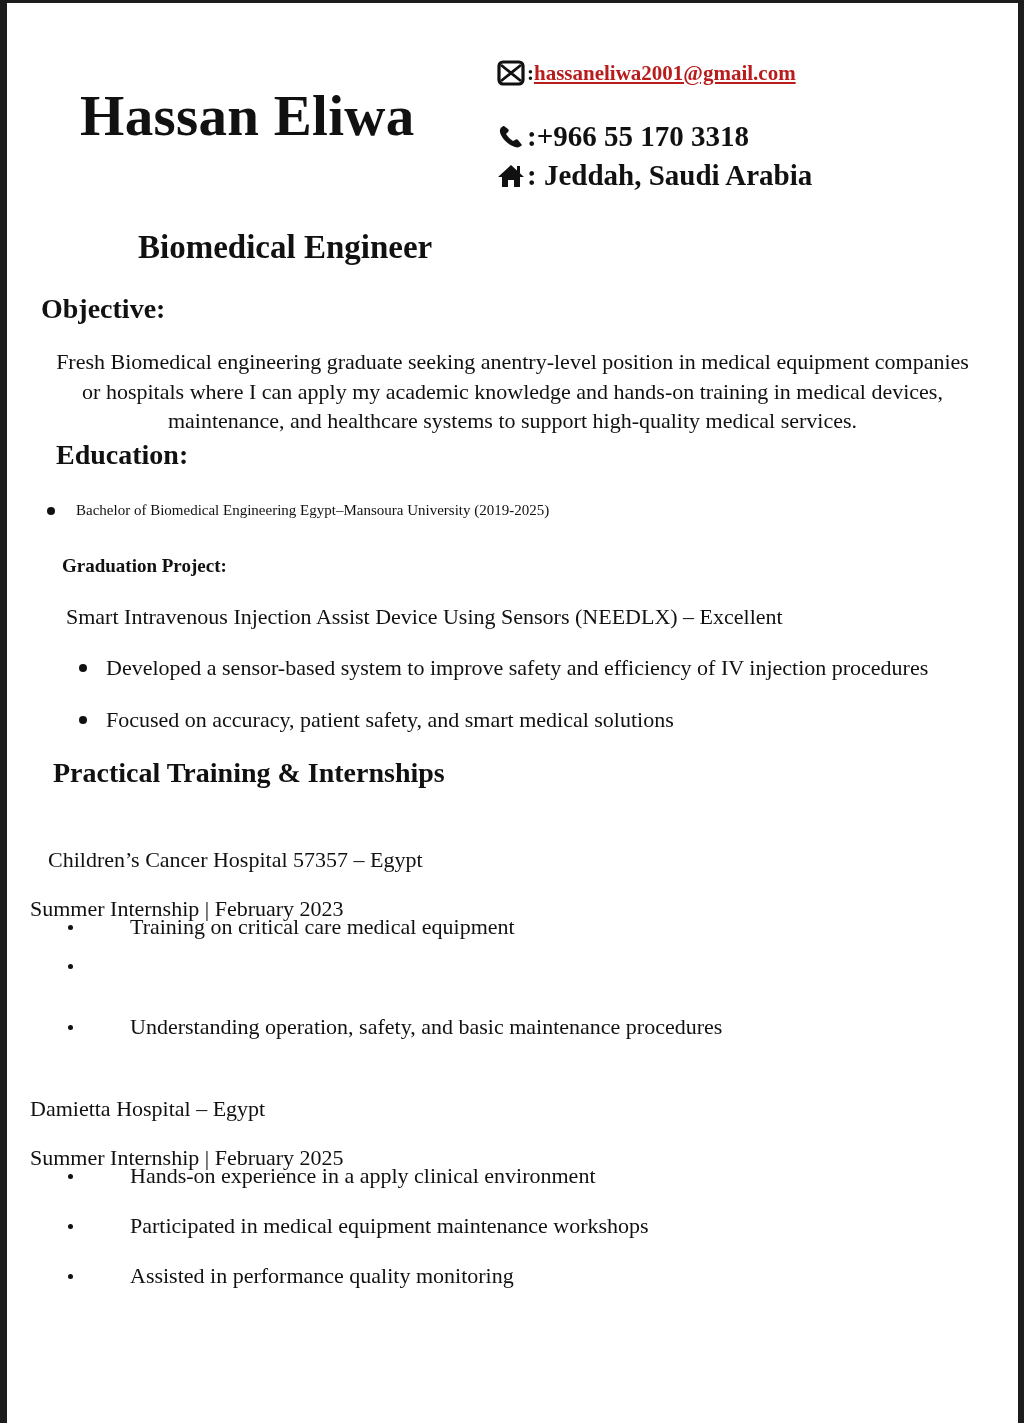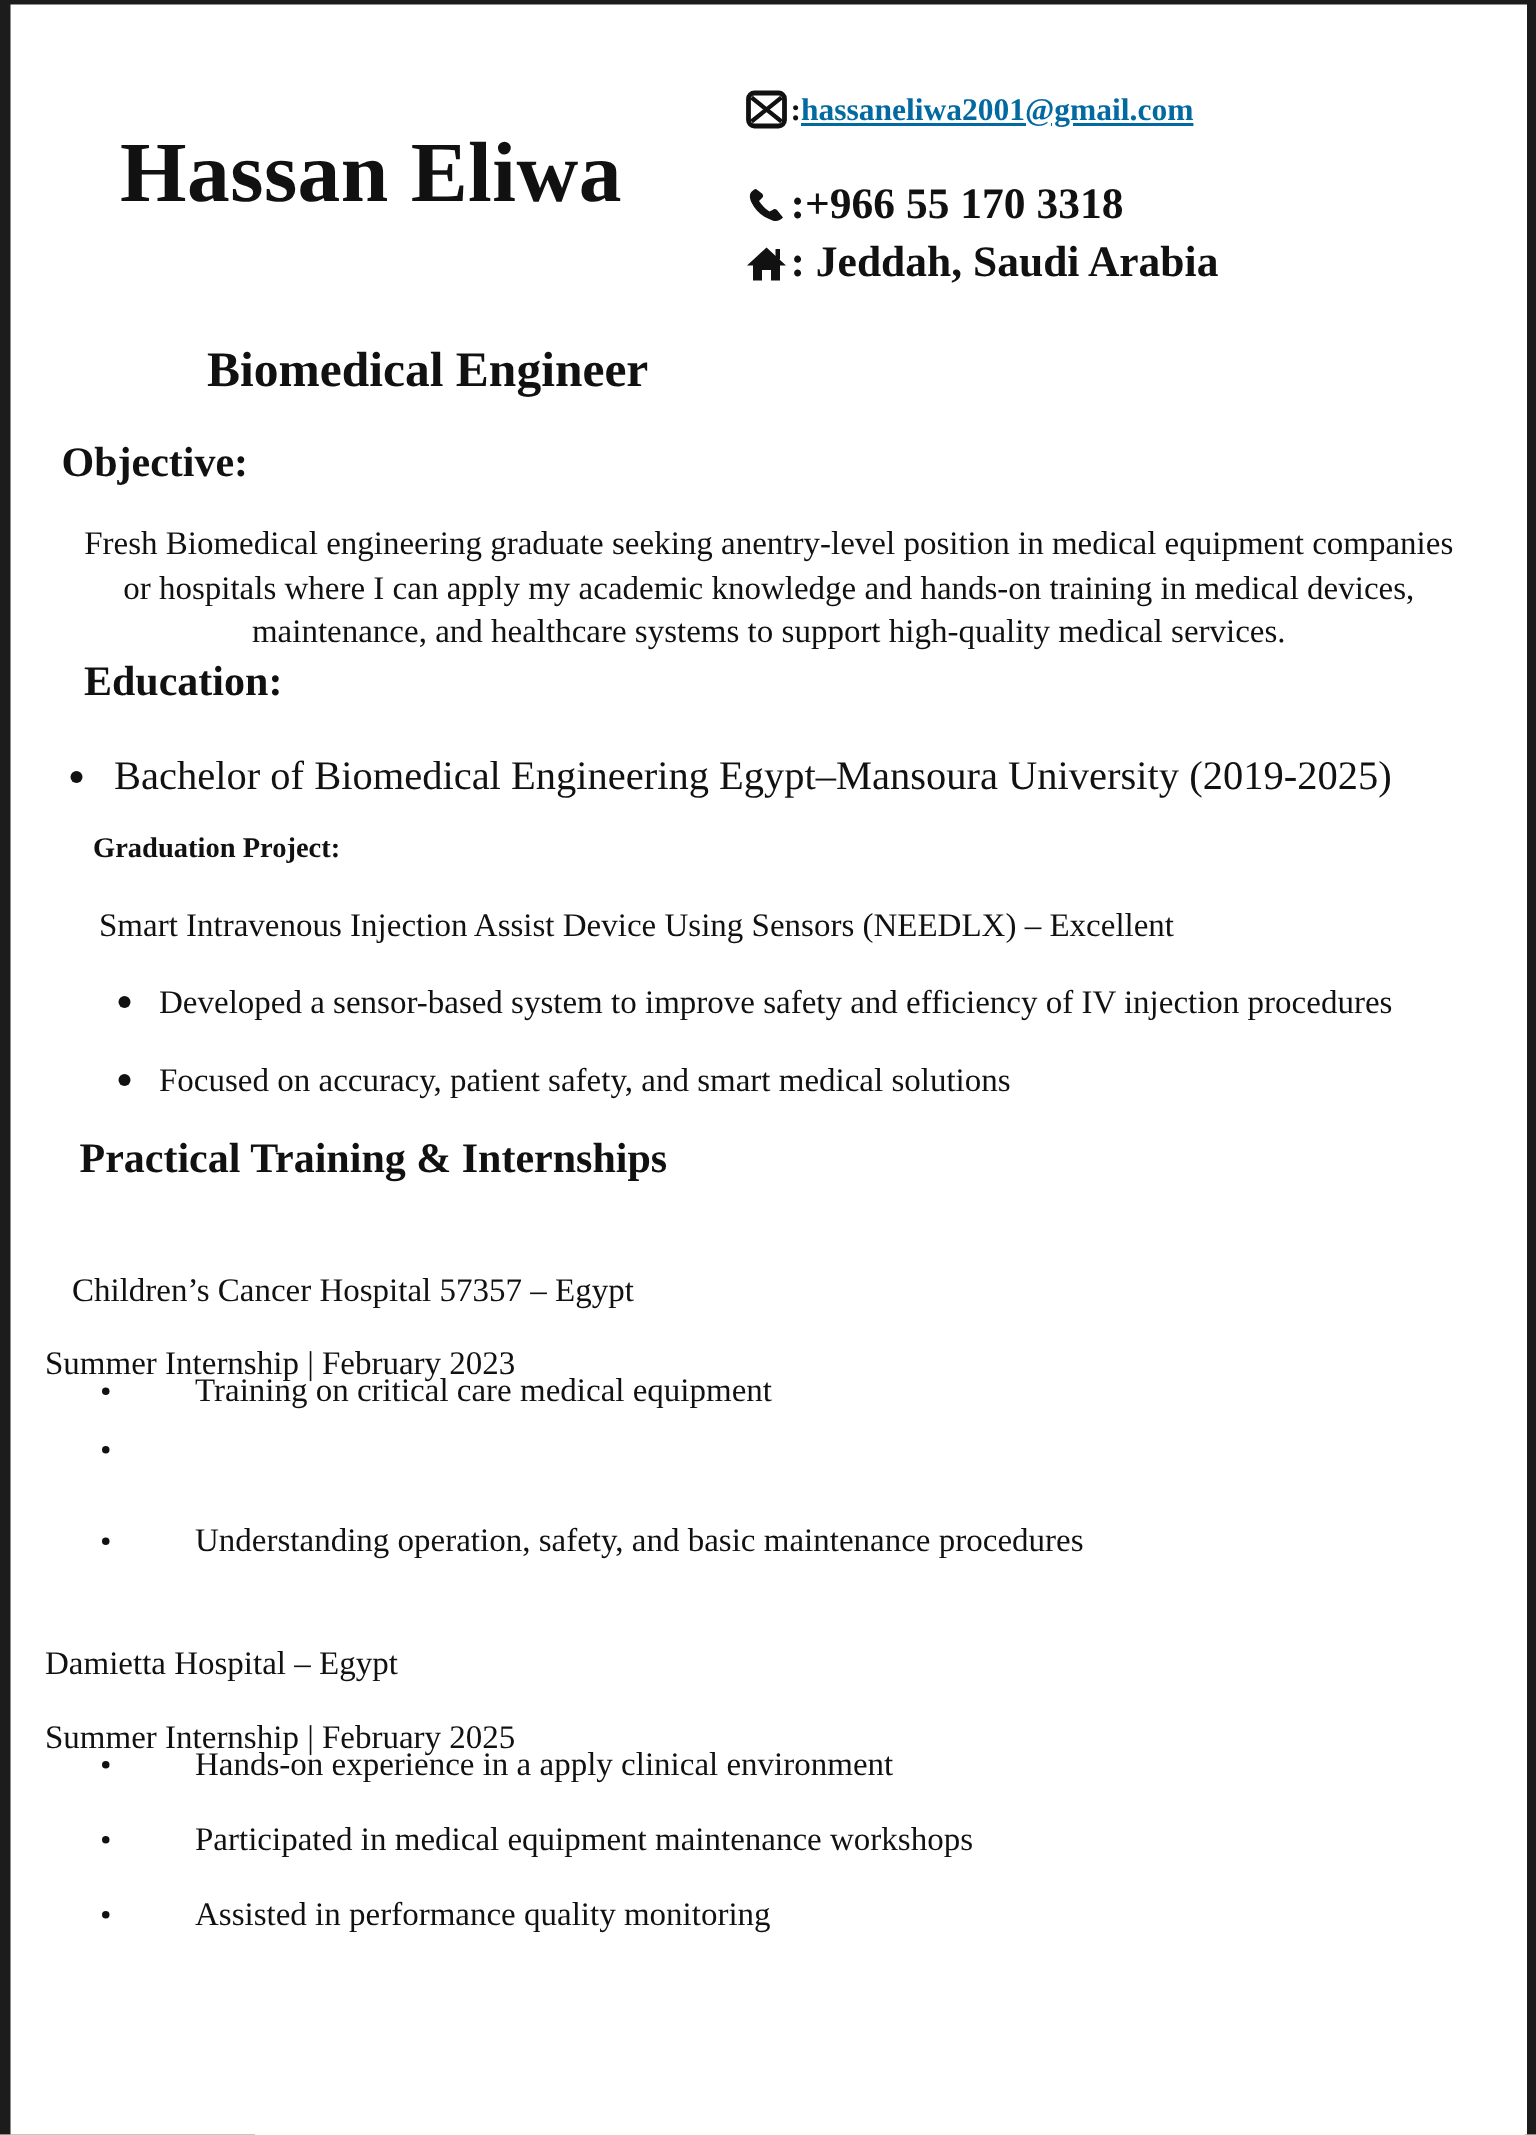--- a/index.html
+++ b/index.html
@@ -12,33 +12,33 @@
   }
   .page {
     position: absolute; left: 7px; top: 3px; width: 1011px; height: 1420px;
     background: #ffffff;
   }
   .abs { position: absolute; white-space: nowrap; }
   .name { left: 73px; top: 80px; font-size: 57px; font-weight: bold; letter-spacing: 0.3px; }
   .contact { font-weight: bold; font-size: 29px; display: flex; align-items: center; }
   .contact .icon { display: inline-block; width: 28px; height: 26px; margin-right: 2px; }
   .email-row { left: 490px; top: 57px; font-size: 21px; }
-  .email-row a { color: #0369a1; text-decoration: underline; font-weight: bold; }
+  .email-row a { color: #b91c1c; text-decoration: underline; font-weight: bold; }
   .phone-row { left: 490px; top: 117px; }
   .loc-row { left: 490px; top: 156px; }
   .job-title { left: 131px; top: 226px; font-size: 33px; font-weight: bold; }
   .h-section { font-size: 28px; font-weight: bold; }
   .objective-h { left: 34px; top: 290px; }
   .objective-text {
     position: absolute; left: 0; top: 344px; width: 1011px; text-align: center;
     font-size: 22px; line-height: 29.5px;
   }
   .education-h { left: 49px; top: 436px; }
   .bullet-dot { display: inline-block; width: 8px; height: 8px; border-radius: 50%; background: #111; }
-  .edu-item { left: 40px; top: 499px; font-size: 27px; display: flex; align-items: center; }
+  .edu-item { left: 40px; top: 499px; font-size: 15px; display: flex; align-items: center; }
   .edu-item .bullet-dot { margin-right: 21px; }
   .grad-h { left: 55px; top: 552px; font-size: 19px; font-weight: bold; }
   .grad-title { left: 59px; top: 601px; font-size: 22px; }
   .proj-item { left: 72px; font-size: 22px; display: flex; align-items: center; }
   .proj-item .bullet-dot { margin-right: 19px; }
   .proj1 { top: 652px; }
   .proj2 { top: 704px; text-align: center; }
   .training-h { left: 46px; top: 754px; }
   .plain { font-size: 22px; margin-top: 32px; }
   .org1 { left: 41px; top: 812px; }

